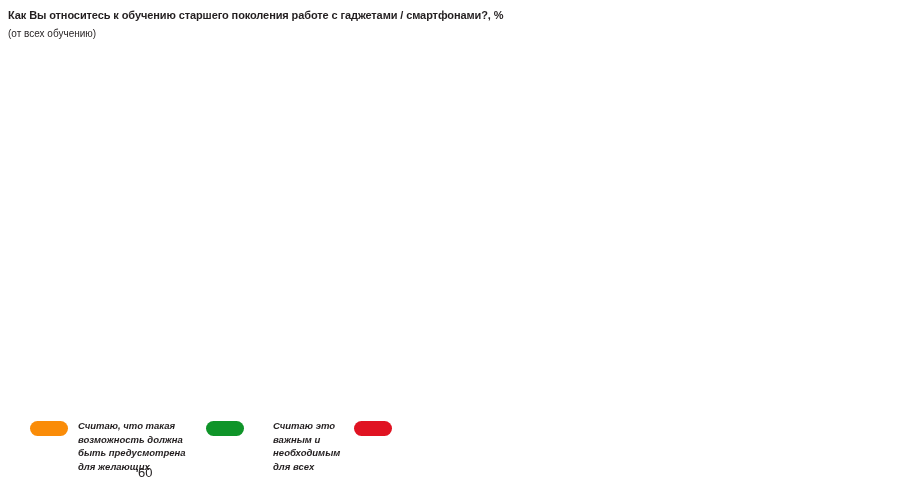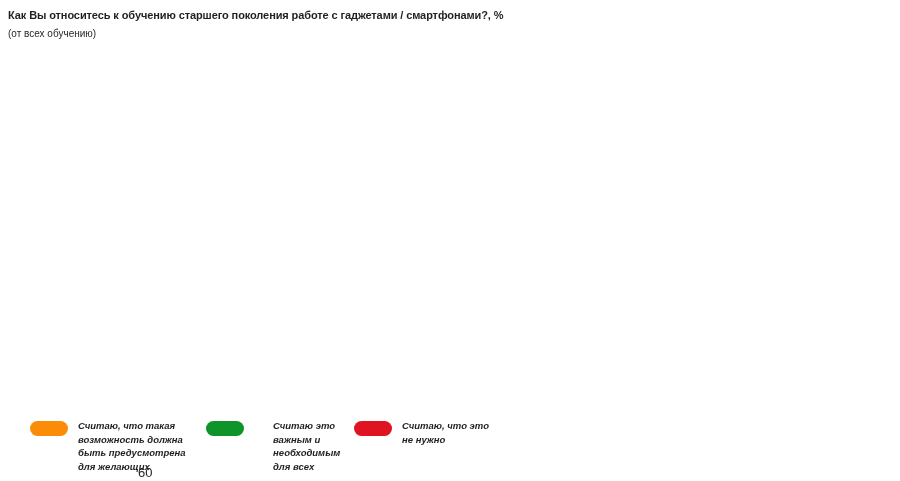--- a/index.html
+++ b/index.html
@@ -157,17 +157,15 @@
   <div class="legend-item" style="width:148px;gap:19px;">
     <div class="legend-swatch" style="background:#0F9429;"></div>
     <div class="legend-label">Считаю это
 важным и
 необходимым
 для всех</div>
   </div>
 
   <div class="legend-item" style="width:180px;">
     <div class="legend-swatch" style="background:#E01322;"></div>
-    <div class="legend-label">Считаю, что это
-не нужно</div>
   </div>
 
 </div>
 
 </body></html>

